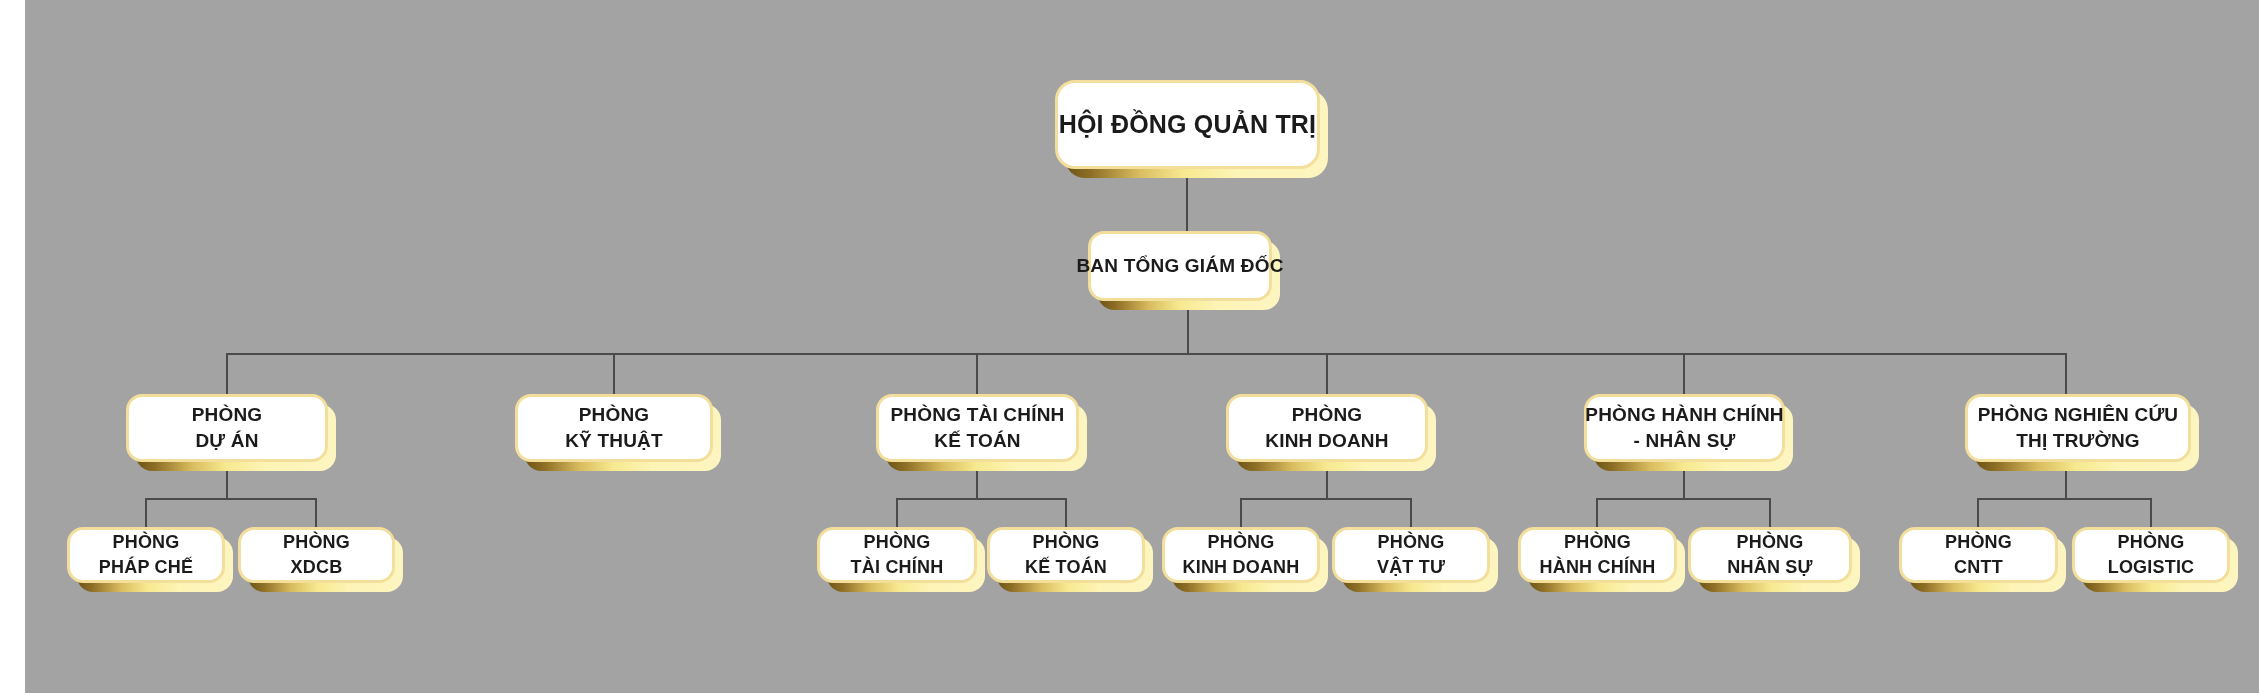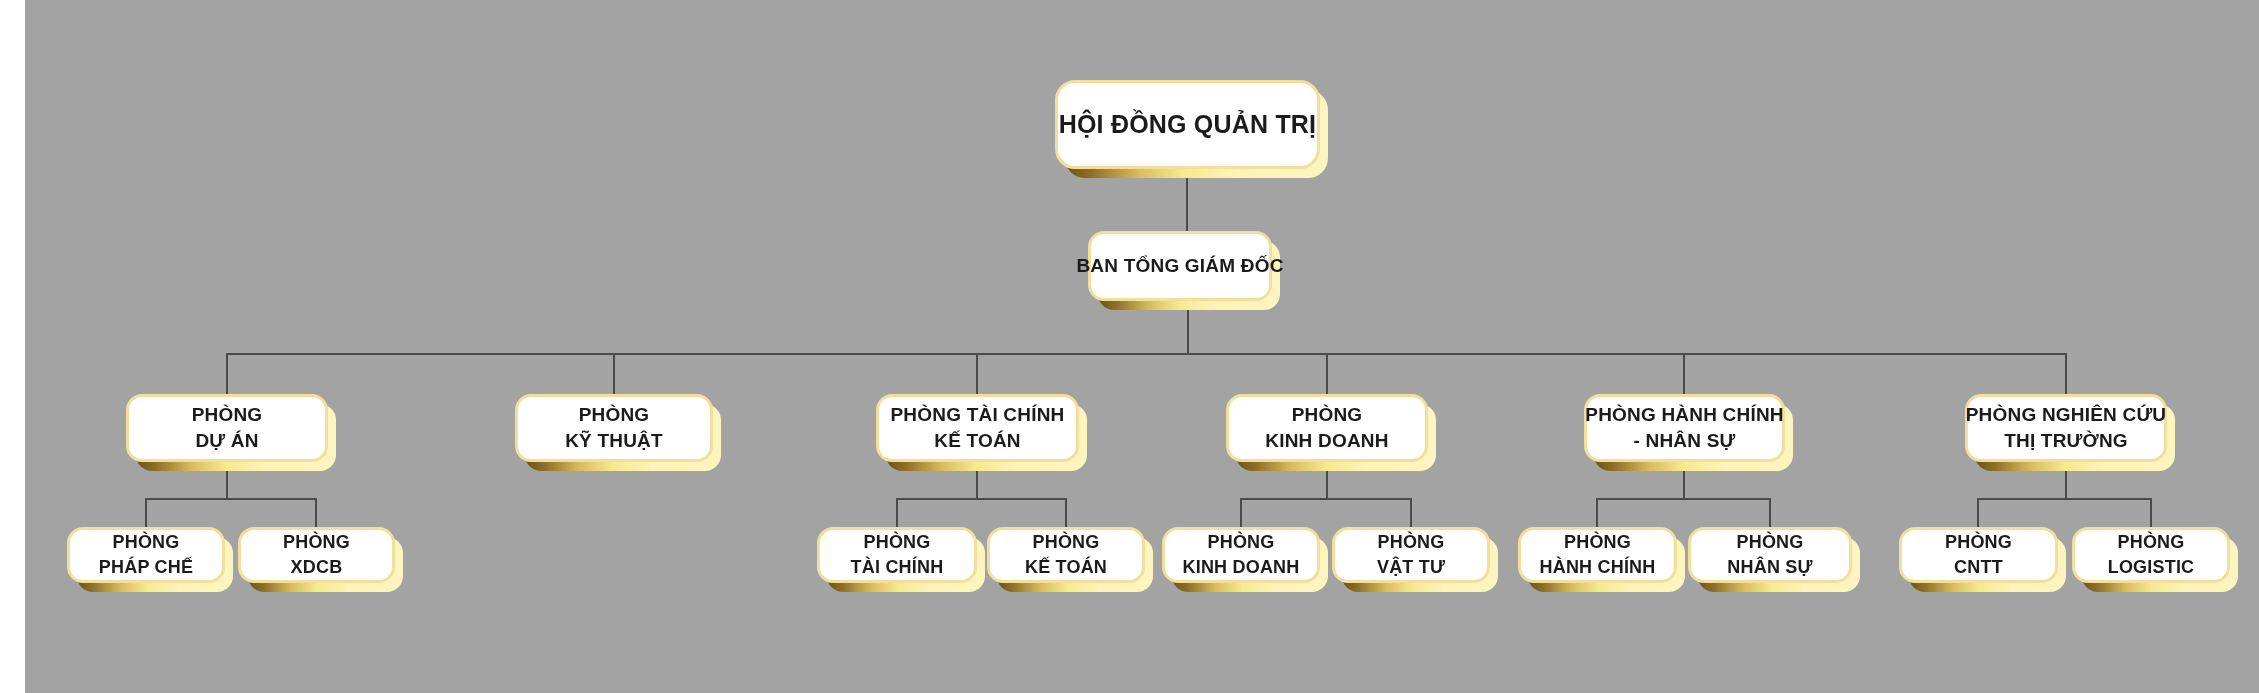--- a/index.html
+++ b/index.html
@@ -145,21 +145,21 @@
 KINH DOANH</span>
     </div>
   </div>
   <div class="node lv3" style="left:1559px;top:394px;width:201px;height:68px">
     <div class="shadow"></div>
     <div class="box">
       <span class="label">PHÒNG HÀNH CHÍNH
 - NHÂN SỰ</span>
     </div>
   </div>
-  <div class="node lv3" style="left:1940px;top:394px;width:202px;height:68px">
+  <div class="node lv3" style="left:1940px;top:394px;width:226px;height:68px">
     <div class="shadow"></div>
     <div class="box">
       <span class="label">PHÒNG NGHIÊN CỨU
 THỊ TRƯỜNG</span>
     </div>
   </div>
 
   <div class="node lv4" style="left:42px;top:527px;width:158px;height:56px">
     <div class="shadow"></div>
     <div class="box">

